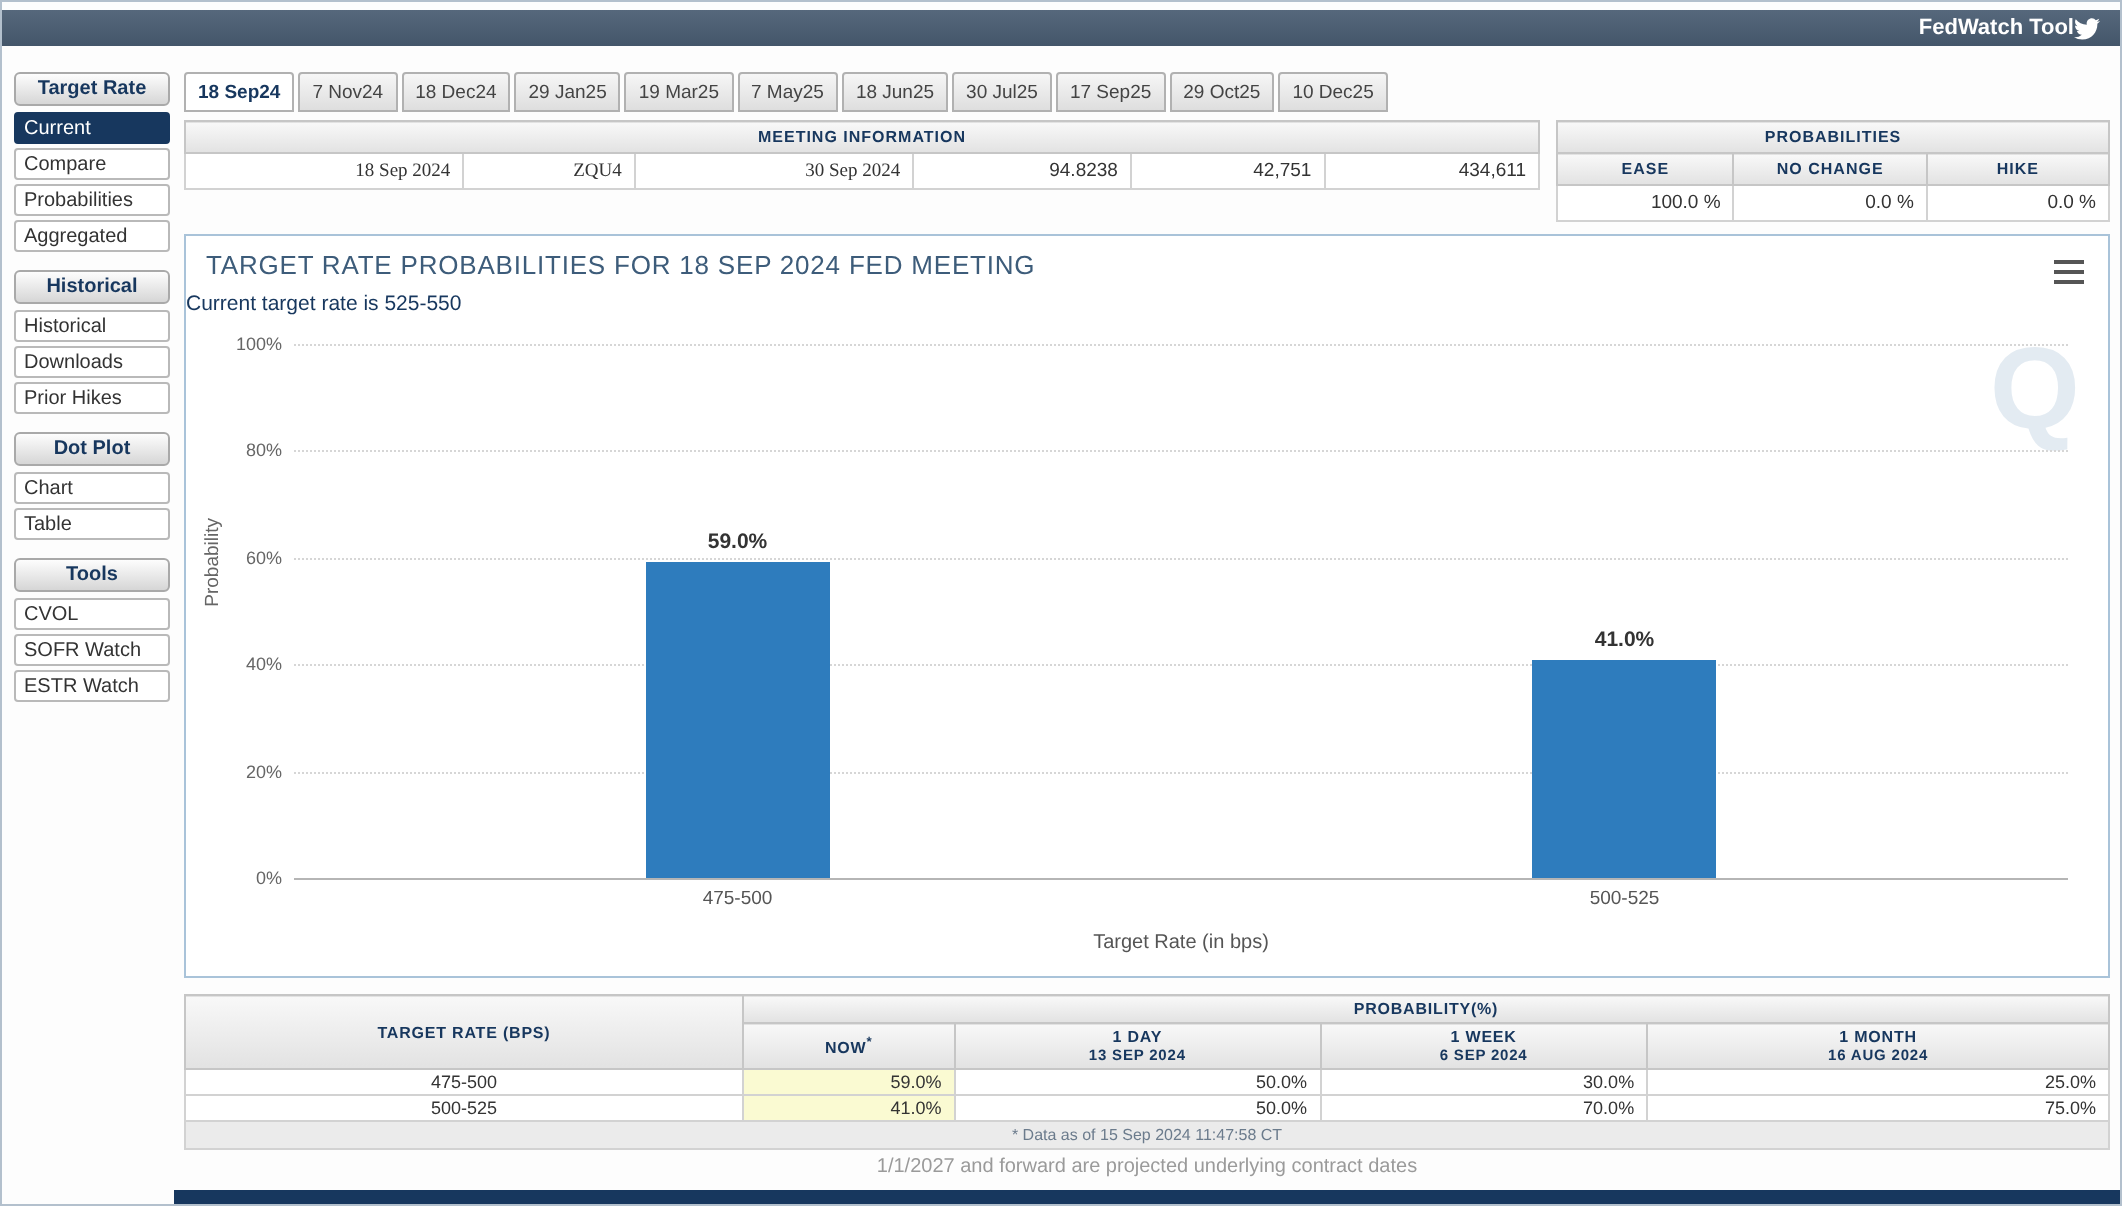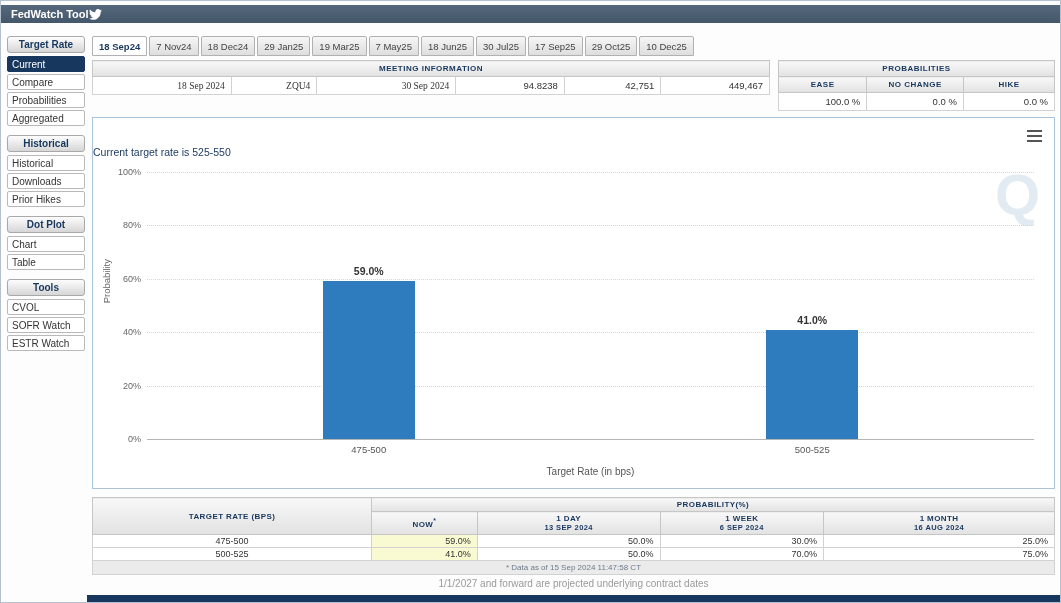--- a/index.html
+++ b/index.html
@@ -2,21 +2,21 @@
 <html><head>
 <meta charset="utf-8">
 <style>
   * { box-sizing: border-box; margin: 0; padding: 0; }
   body { font-family: "Liberation Sans", sans-serif; background: #ffffff; }
   .app { position: relative; width: 1061px; height: 603px; background: #fdfdfd;
          border: 1px solid #b3c0cd; overflow: hidden; }
   
   .titlebar { position: absolute; top: 4px; left: 0; right: 0; height: 18px;
               background: linear-gradient(#56687c, #44566a); color: #fff;
-              display: flex; align-items: center; justify-content: flex-start;
+              display: flex; align-items: center; justify-content: flex-end;
               padding: 0 10px; }
   .titlebar .title { font-size: 11px; font-weight: bold; }
   .twitter { width: 13px; height: 13px; fill: #fff; cursor: pointer; }
 
   .body { position: absolute; top: 22px; left: 0; right: 0; bottom: 0;
           padding: 13px 5px 0 6px; display: flex; }
 
   
   .sidebar { width: 78px; flex: none; }
   .side-section { margin-bottom: 9px; }
@@ -160,21 +160,21 @@
             <tbody>
                 <tr>
                   <th colspan="6">MEETING INFORMATION</th>
                 </tr>
             <tr>
               <td class="c">18 Sep 2024</td>
               <td class="c">ZQU4</td>
               <td class="c">30 Sep 2024</td>
               <td class="r">94.8238</td>
               <td class="r">42,751</td>
-              <td class="r">449,467</td>
+              <td class="r">434,611</td>
             </tr>
           </tbody>
             </table>
         </div>
         <div class="probs-wrap">
           <table class="tbl">
             <tbody>
                 <tr>
                   <th colspan="3">PROBABILITIES</th>
                 </tr>
@@ -187,20 +187,21 @@
               <td class="r">100.0 %</td>
               <td class="r">0.0 %</td>
               <td class="r">0.0 %</td>
             </tr>
           </tbody>
             </table>
         </div>
       </div>
 
       <div class="chart-box">
+        <div class="chart-title">TARGET RATE PROBABILITIES FOR 18 SEP 2024 FED MEETING</div>
         <div class="chart-subtitle">Current target rate is 525-550</div>
         <div class="menu-icon">
             <span></span>
             <span></span>
             <span></span>
           </div>
         <div class="watermark">Q</div>
         <div class="y-axis-title">Probability</div>
         <div class="plot-area">
             <div class="ytick" style="top: 267px;">0%</div>

